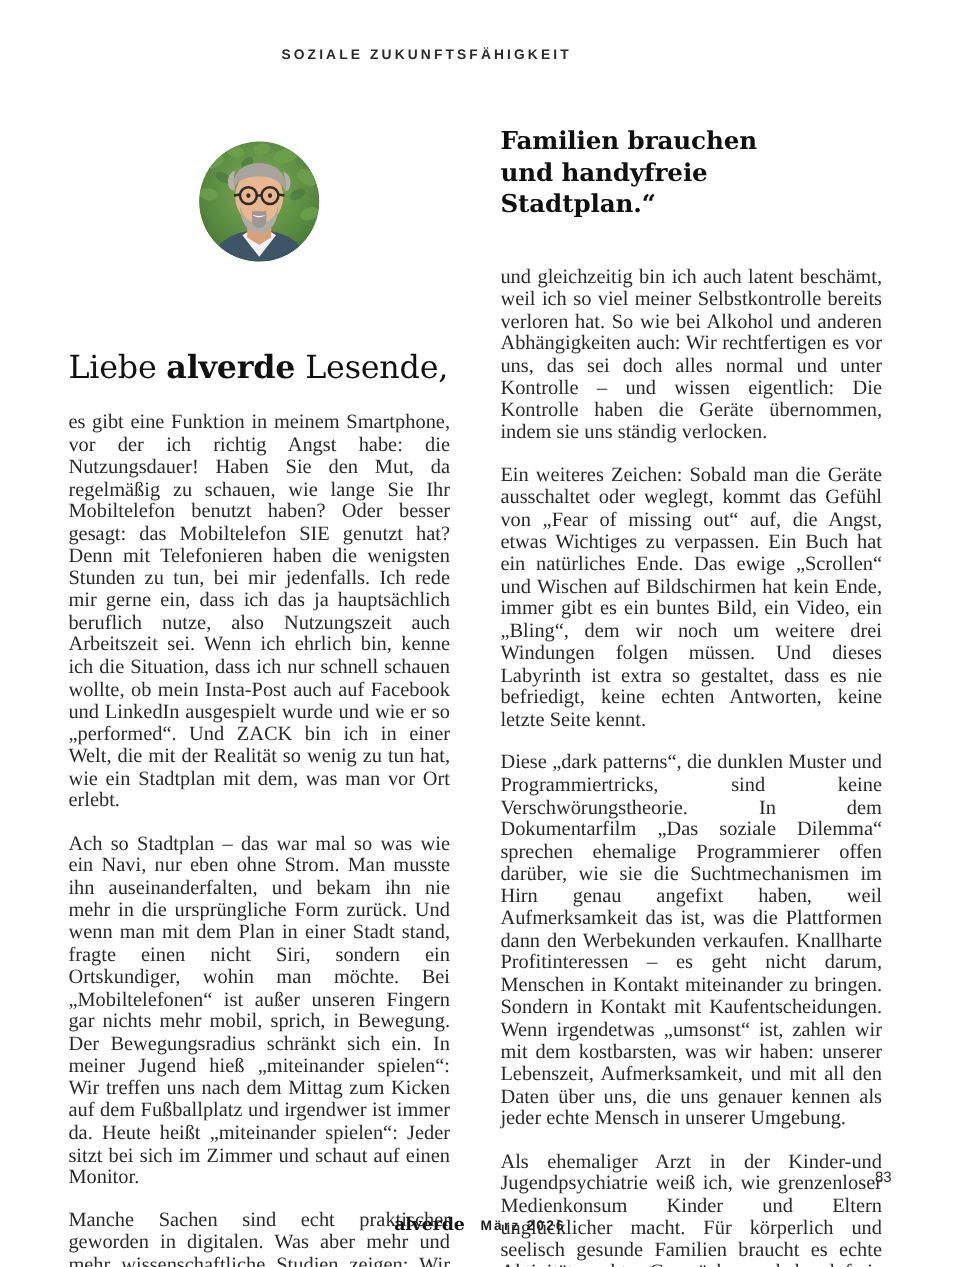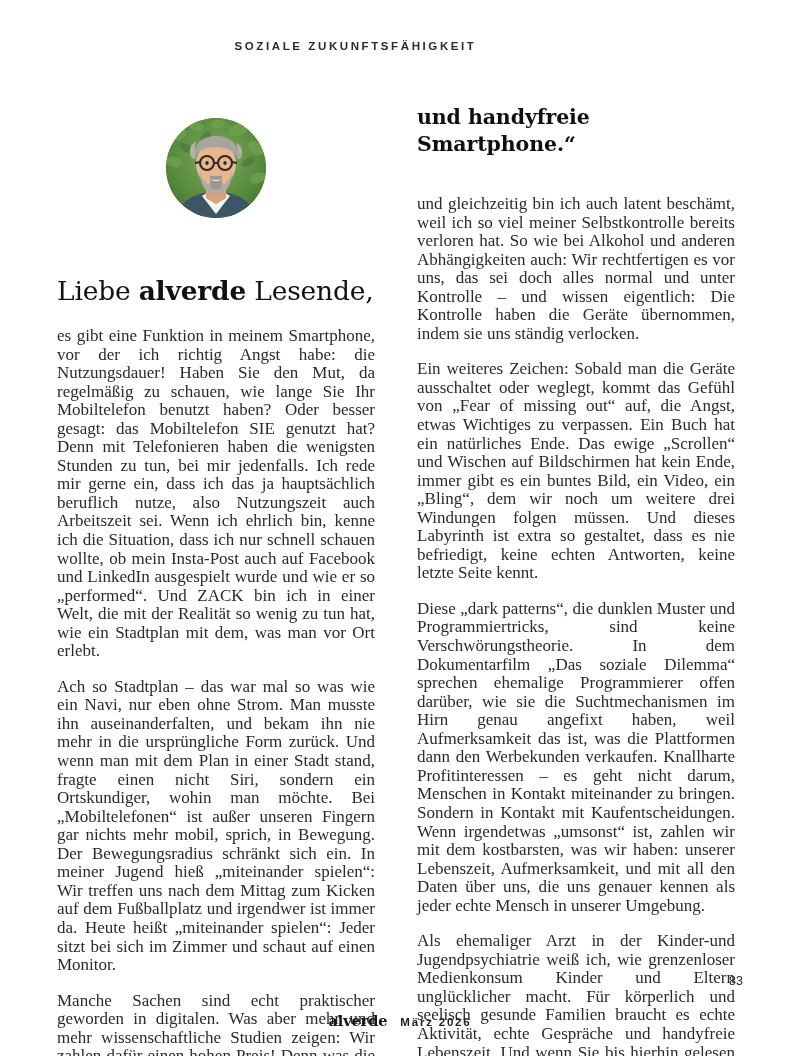--- a/index.html
+++ b/index.html
@@ -82,21 +82,21 @@
   .caption-line {
     font-size: 11.5px;
     line-height: 16.5px;
     font-weight: 400;
     color: #5a5a5a;
   }
   .caption-lines { margin-top: 3px; }
 
   
   .headline {
-    margin-top: 58px;
+    margin-top: 74px;
     font-family: "DejaVu Serif", serif;
     font-size: 26.5px;
     line-height: 30px;
     font-weight: 400;
     letter-spacing: -0.2px;
     color: #111;
   }
   .headline b { font-weight: 700; }
 
   
@@ -247,22 +247,23 @@
     <h1 class="headline"><span>Liebe </span><b>alverde</b><span> Lesende,</span></h1>
 
     <p class="body-p">es gibt eine Funktion in meinem Smartphone, vor der ich richtig Angst habe: die Nutzungsdauer! Haben Sie den Mut, da regelmäßig zu schauen, wie lange Sie Ihr Mobiltelefon benutzt haben? Oder besser gesagt: das Mobiltelefon SIE genutzt hat? Denn mit Telefonieren haben die wenigsten Stunden zu tun, bei mir jedenfalls. Ich rede mir gerne ein, dass ich das ja hauptsächlich beruflich nutze, also Nutzungszeit auch Arbeitszeit sei. Wenn ich ehrlich bin, kenne ich die Situation, dass ich nur schnell schauen wollte, ob mein Insta-Post auch auf Facebook und LinkedIn ausgespielt wurde und wie er so „performed“. Und ZACK bin ich in einer Welt, die mit der Realität so wenig zu tun hat, wie ein Stadtplan mit dem, was man vor Ort erlebt.</p>
     <p class="body-p">Ach so Stadtplan – das war mal so was wie ein Navi, nur eben ohne Strom. Man musste ihn auseinanderfalten, und bekam ihn nie mehr in die ursprüngliche Form zurück. Und wenn man mit dem Plan in einer Stadt stand, fragte einen nicht Siri, sondern ein Ortskundiger, wohin man möchte. Bei „Mobiltelefonen“ ist außer unseren Fingern gar nichts mehr mobil, sprich, in Bewegung. Der Bewegungsradius schränkt sich ein. In meiner Jugend hieß „miteinander spielen“: Wir treffen uns nach dem Mittag zum Kicken auf dem Fußballplatz und irgendwer ist immer da. Heute heißt „miteinander spielen“: Jeder sitzt bei sich im Zimmer und schaut auf einen Monitor.</p>
     <p class="body-p">Manche Sachen sind echt praktischer geworden in digitalen. Was aber mehr und mehr wissenschaftliche Studien zeigen: Wir zahlen dafür einen hohen Preis! Denn was die digitale Welt mit unseren Hirnen macht: Sie manipuliert unser Belohnungssystem. Diese Staubsauger unserer Aufmerksamkeit sind optimiert, uns ständig mit kleinen Kicks des Botenstoffes Dopamin abhängig zu machen. Das merkt man in der Sekunde, wenn einen jemand darauf hinweist: „Mensch, leg doch mal das Handy weg.“ Sofort werde ich aggressiv, verteidige mich,</p>
   </div>
 
   <div class="col-right">
 
     <blockquote class="pullquote">
+      <span>Familien brauchen</span>
       <span>und handyfreie</span>
-      <span>Smartphone.“</span>
+      <span>Stadtplan.“</span>
     </blockquote>
 
     <p class="body-p">und gleichzeitig bin ich auch latent beschämt, weil ich so viel meiner Selbstkontrolle bereits verloren hat. So wie bei Alkohol und anderen Abhängigkeiten auch: Wir rechtfertigen es vor uns, das sei doch alles normal und unter Kontrolle – und wissen eigentlich: Die Kontrolle haben die Geräte übernommen, indem sie uns ständig verlocken.</p>
     <p class="body-p">Ein weiteres Zeichen: Sobald man die Geräte ausschaltet oder weglegt, kommt das Gefühl von „Fear of missing out“ auf, die Angst, etwas Wichtiges zu verpassen. Ein Buch hat ein natürliches Ende. Das ewige „Scrollen“ und Wischen auf Bildschirmen hat kein Ende, immer gibt es ein buntes Bild, ein Video, ein „Bling“, dem wir noch um weitere drei Windungen folgen müssen. Und dieses Labyrinth ist extra so gestaltet, dass es nie befriedigt, keine echten Antworten, keine letzte Seite kennt.</p>
     <p class="body-p">Diese „dark patterns“, die dunklen Muster und Programmiertricks, sind keine Verschwörungstheorie. In dem Dokumentarfilm „Das soziale Dilemma“ sprechen ehemalige Programmierer offen darüber, wie sie die Suchtmechanismen im Hirn genau angefixt haben, weil Aufmerksamkeit das ist, was die Plattformen dann den Werbekunden verkaufen. Knallharte Profitinteressen – es geht nicht darum, Menschen in Kontakt miteinander zu bringen. Sondern in Kontakt mit Kaufentscheidungen. Wenn irgendetwas „umsonst“ ist, zahlen wir mit dem kostbarsten, was wir haben: unserer Lebenszeit, Aufmerksamkeit, und mit all den Daten über uns, die uns genauer kennen als jeder echte Mensch in unserer Umgebung.</p>
     <p class="body-p">Als ehemaliger Arzt in der Kinder-und Jugendpsychiatrie weiß ich, wie grenzenloser Medienkonsum Kinder und Eltern unglücklicher macht. Für körperlich und seelisch gesunde Familien braucht es echte Aktivität, echte Gespräche und handyfreie Lebenszeit. Und wenn Sie bis hierhin gelesen haben: Glückwunsch. Challenge bestanden! Sie sind etwas Besonderes und haben sich eine Belohnung verdient! In der echten Welt.</p>
 
     <div class="signoff-ihr">Ihr</div>
 
   </div>

